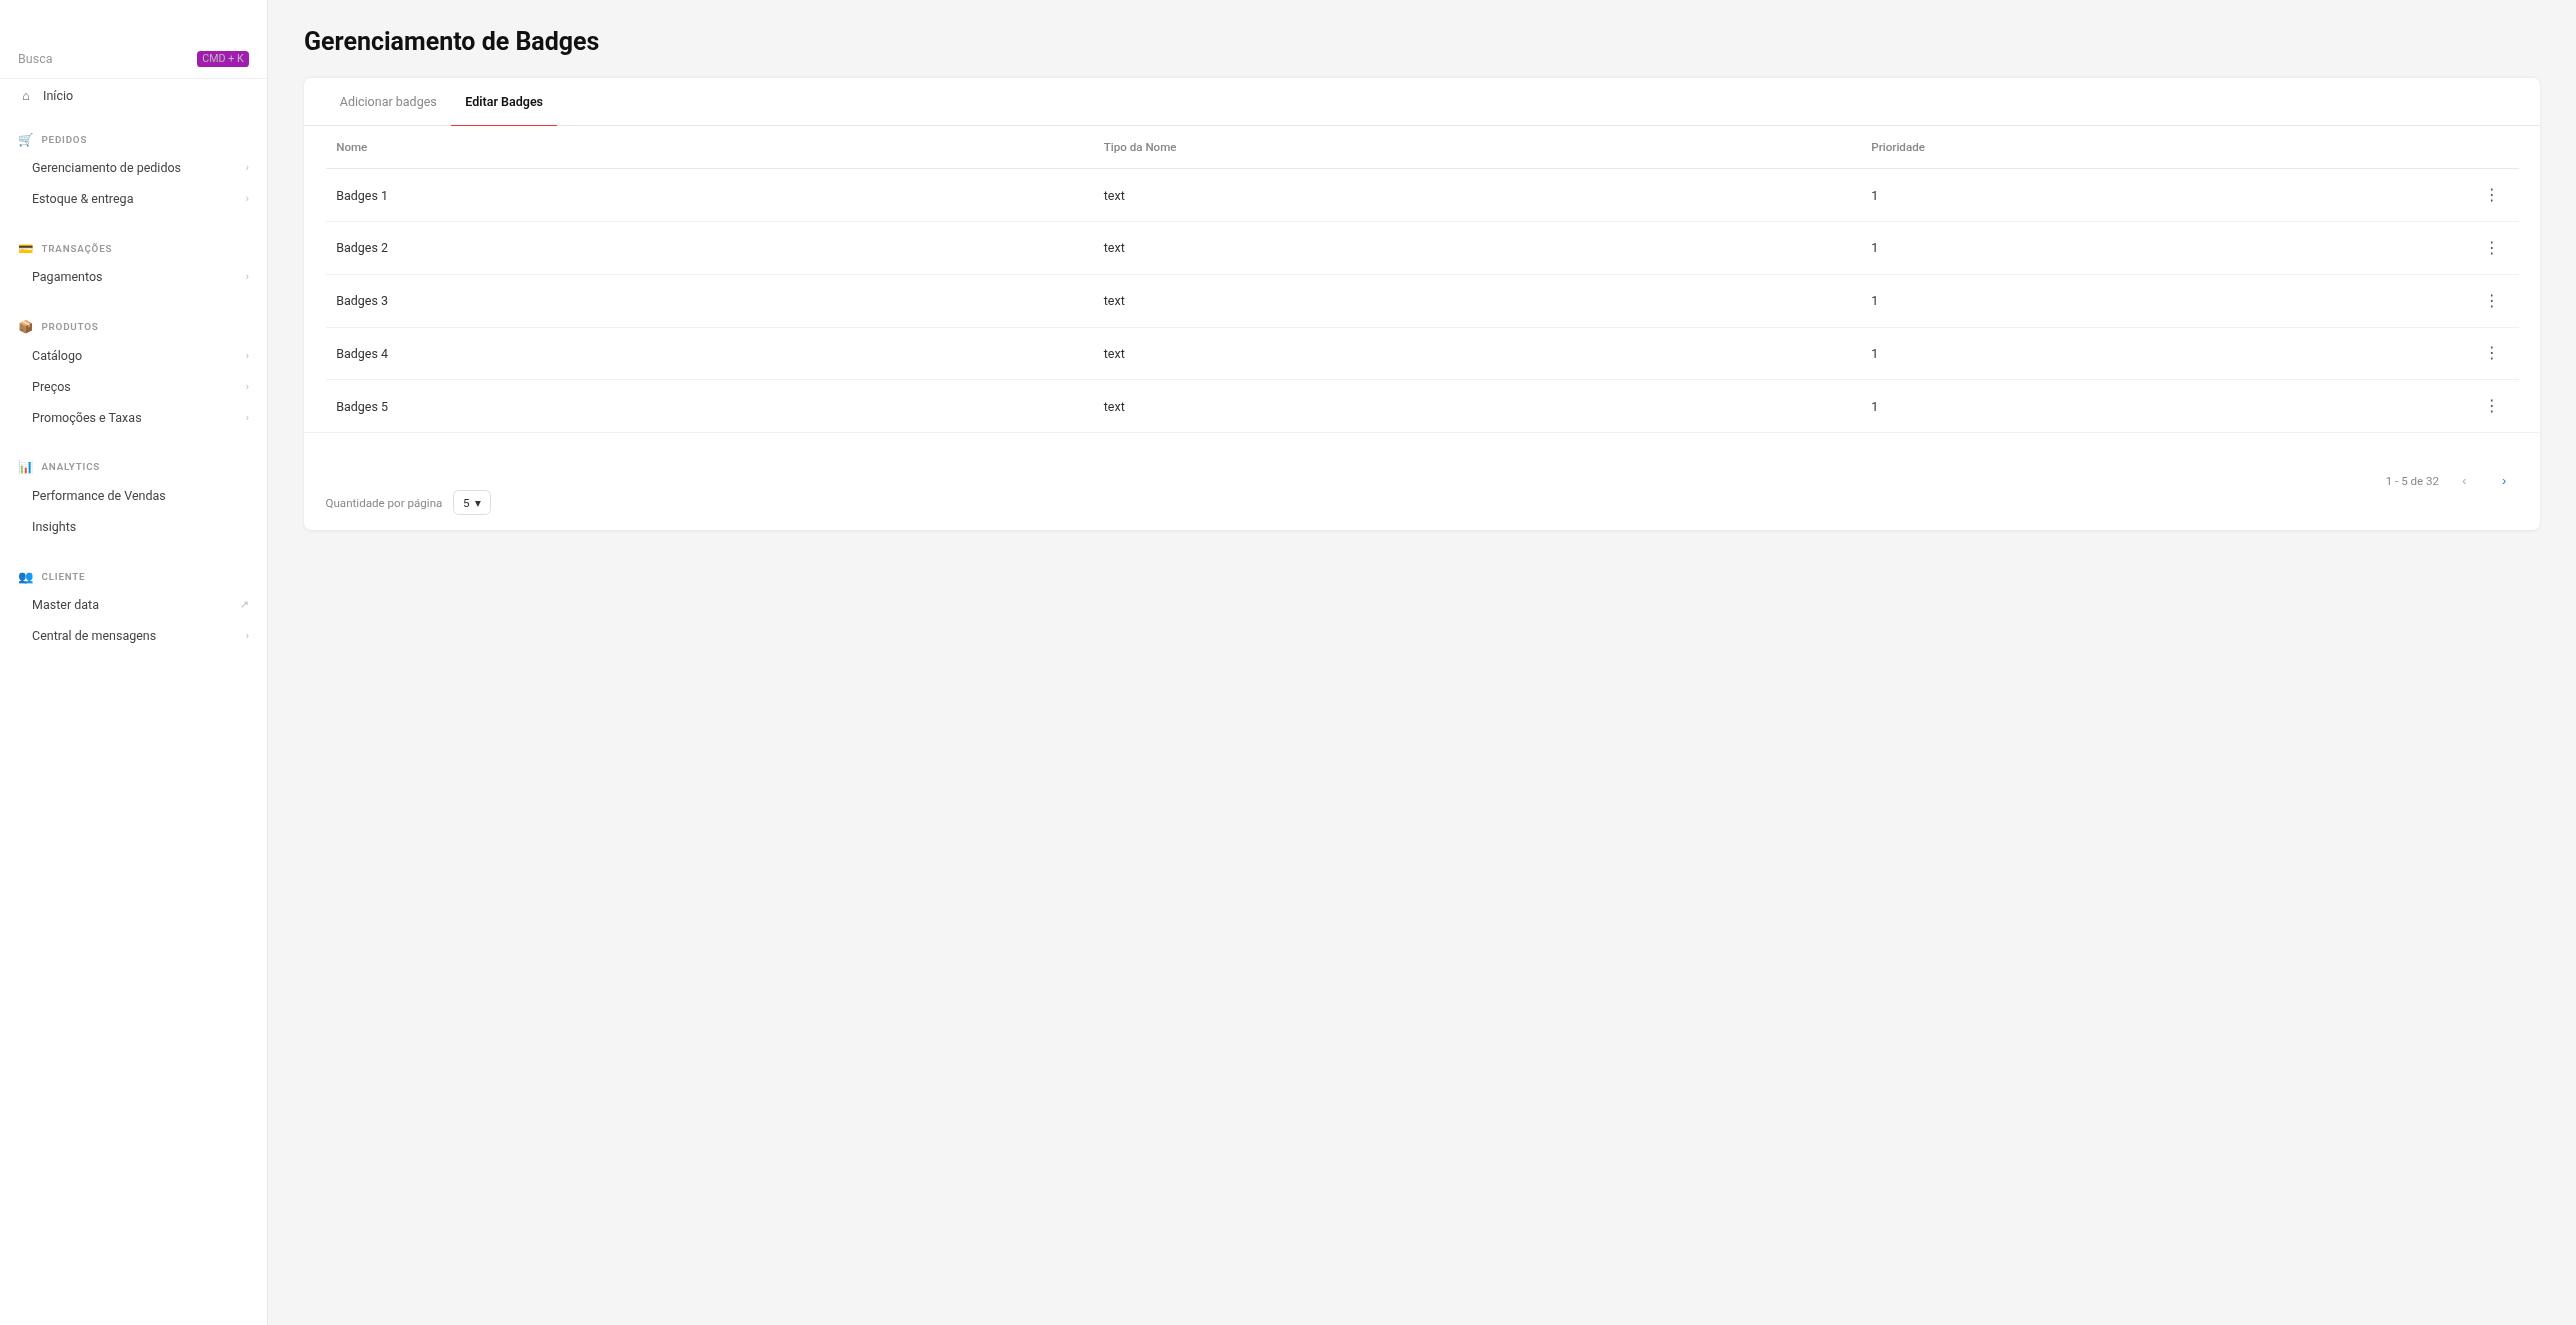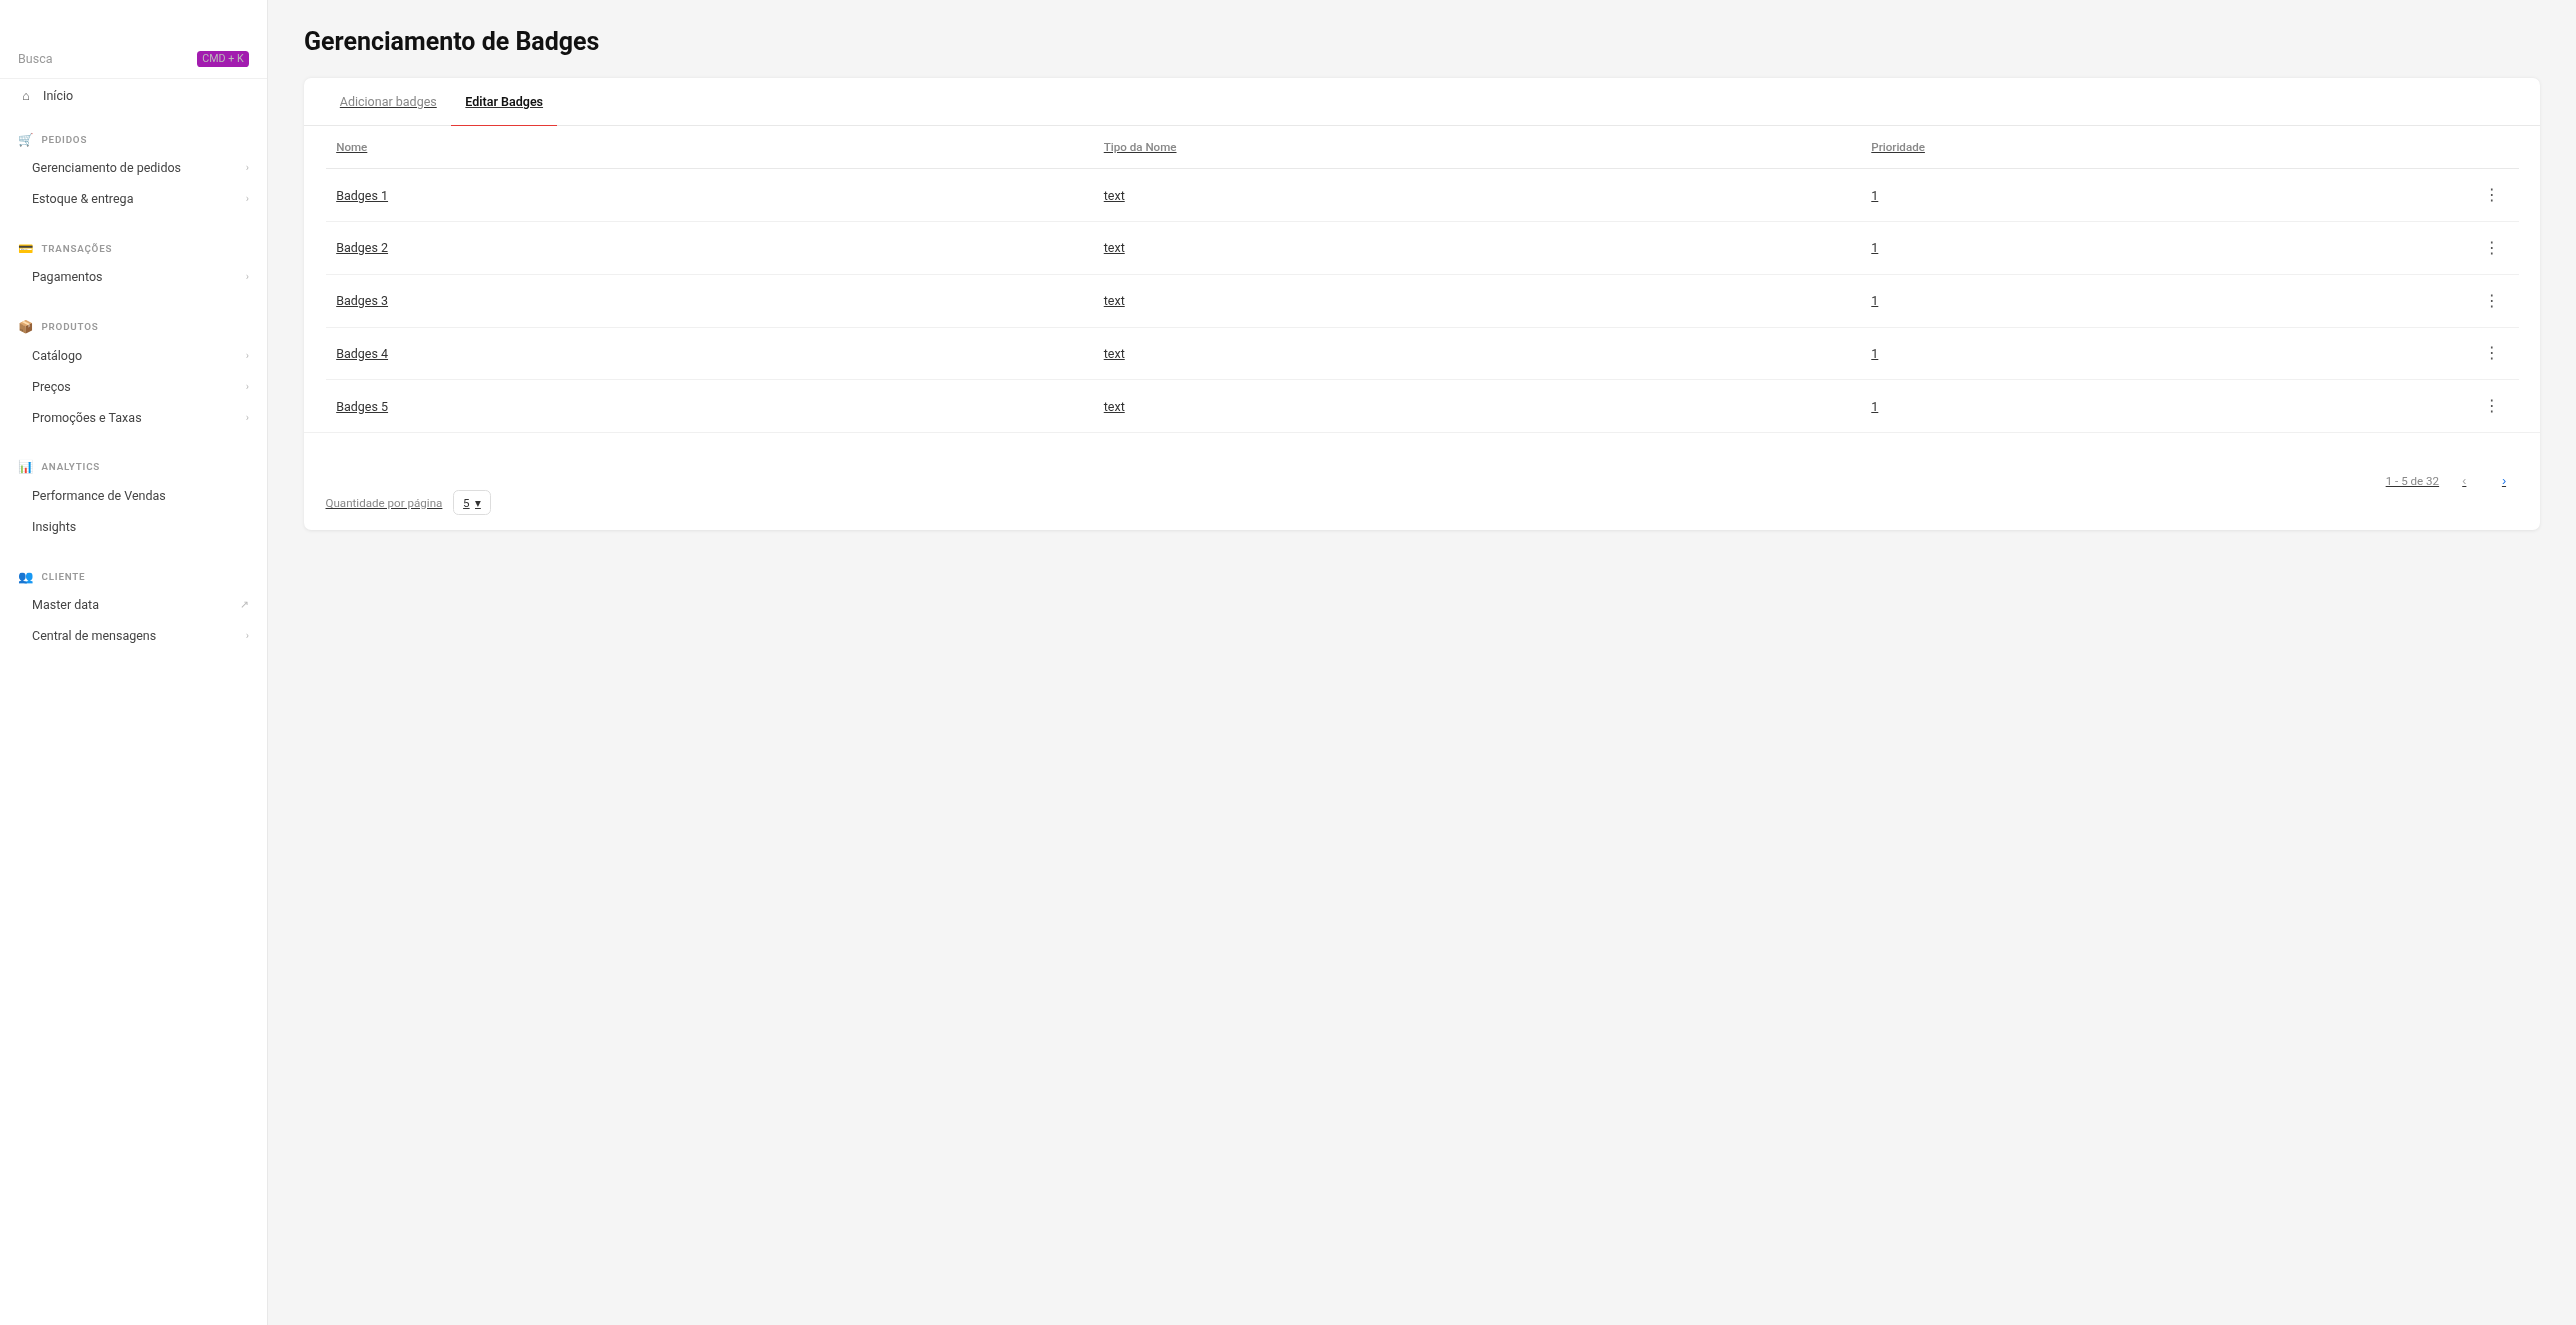--- a/index.html
+++ b/index.html
@@ -101,21 +101,20 @@
       color: #111;
       margin-bottom: 21.5px;
     }
 
     .card {
       background: #fff;
       border-radius: 7.2px;
       box-shadow: 0 0.9px 3.6px rgba(0,0,0,0.08);
       padding: 0;
       overflow: hidden;
-      text-decoration: underline;
     }
 
     
     .tabs {
       display: flex;
       border-bottom: 0.9px solid #e8e8e8;
       padding: 0 21.5px;
     }
     .tab {
       padding: 16px 14.3px;

